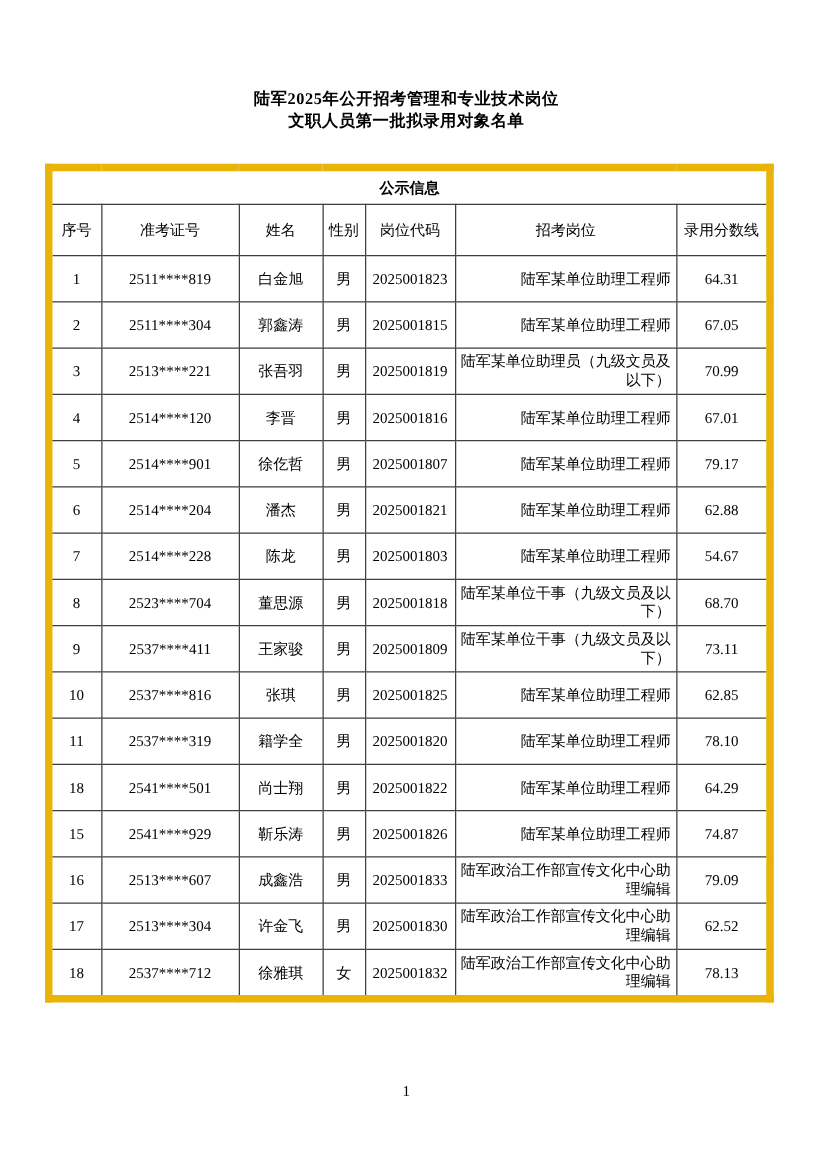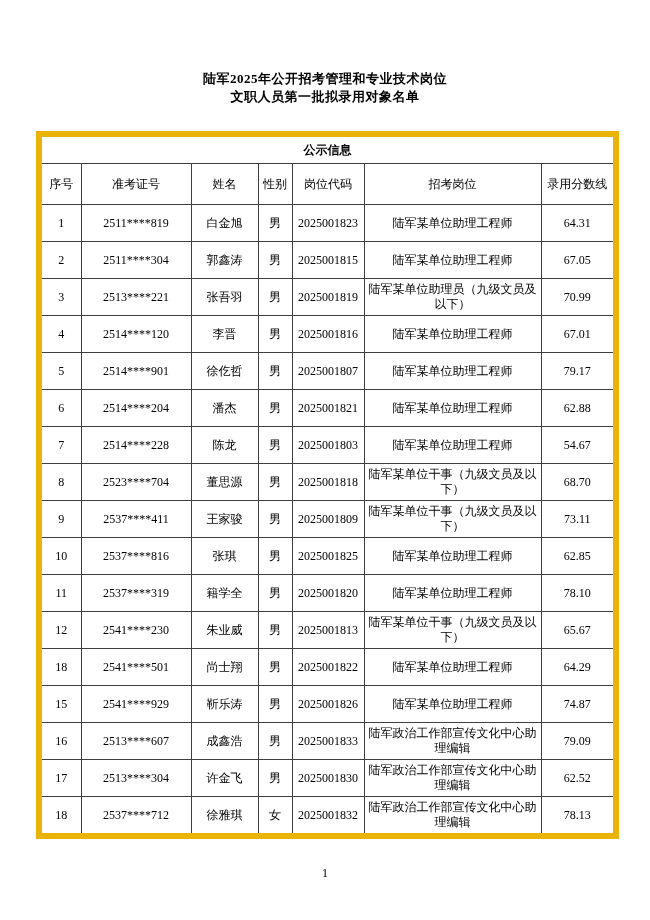--- a/index.html
+++ b/index.html
@@ -54,21 +54,21 @@
   }
   tr.header-row th {
     height: 38px;
     font-size: 12px;
   }
   tr.data-row td {
     height: 34px;
     line-height: 1.25;
   }
   tr.data-row td.col-position-title {
-    text-align: center;
+    text-align: right;
     padding-left: 4px;
     padding-right: 4px;
   }
   .page-number {
     position: absolute;
     top: 866px;
     left: 0;
     right: 0;
     text-align: center;
     font-size: 12px;
@@ -202,29 +202,20 @@
         <tr class="data-row">
           <td class="col-row-index">11</td>
           <td class="col-exam-number">2537****319</td>
           <td class="col-name">籍学全</td>
           <td class="col-gender">男</td>
           <td class="col-position-code">2025001820</td>
           <td class="col-position-title">陆军某单位助理工程师</td>
           <td class="col-score">78.10</td>
         </tr>
         <tr class="data-row">
-          <td class="col-row-index">12</td>
-          <td class="col-exam-number">2541****230</td>
-          <td class="col-name">朱业威</td>
-          <td class="col-gender">男</td>
-          <td class="col-position-code">2025001813</td>
-          <td class="col-position-title">陆军某单位干事（九级文员及以下）</td>
-          <td class="col-score">65.67</td>
-        </tr>
-        <tr class="data-row">
           <td class="col-row-index">18</td>
           <td class="col-exam-number">2541****501</td>
           <td class="col-name">尚士翔</td>
           <td class="col-gender">男</td>
           <td class="col-position-code">2025001822</td>
           <td class="col-position-title">陆军某单位助理工程师</td>
           <td class="col-score">64.29</td>
         </tr>
         <tr class="data-row">
           <td class="col-row-index">15</td>

